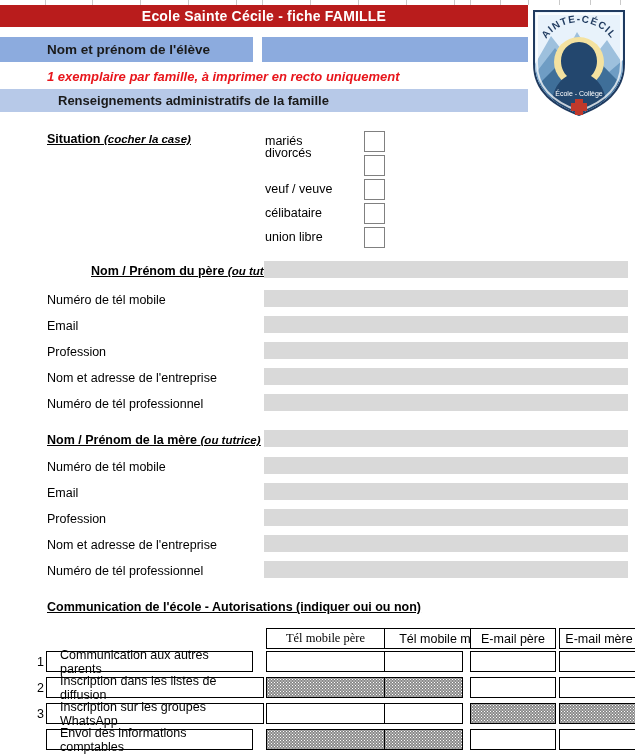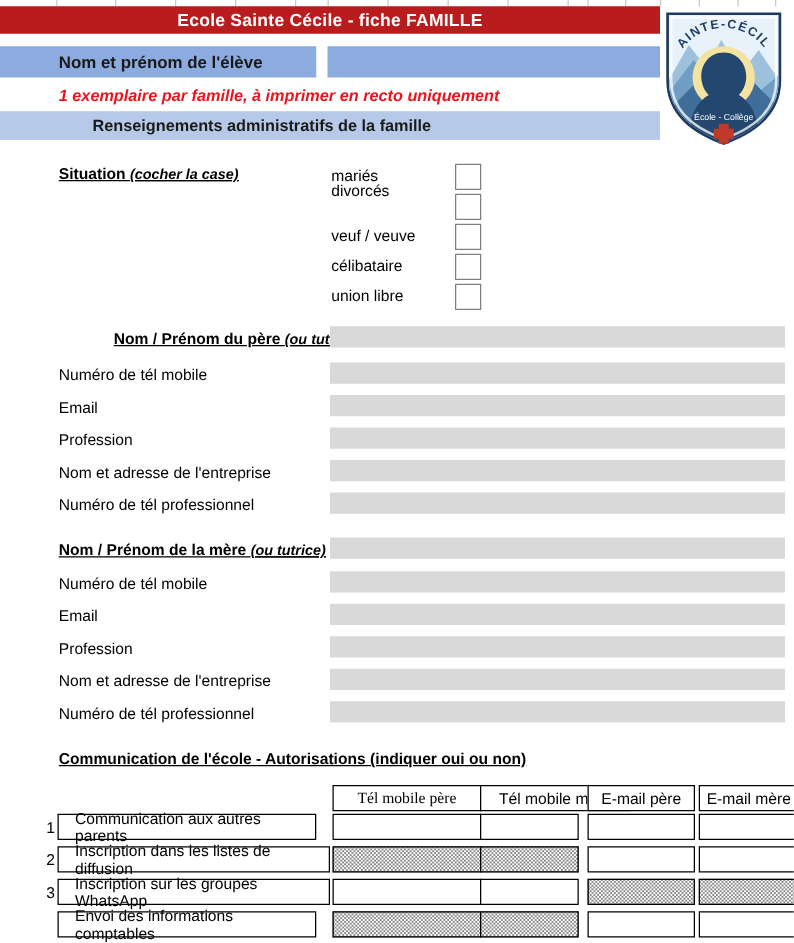--- a/index.html
+++ b/index.html
@@ -79,21 +79,21 @@
     font-size: 13px;
   }
   #section-bar {
     left: 0; top: 89px;
     width: 528px; height: 23px;
     background: #b7c9e8;
     display: flex;
     align-items: center;
   }
   #section-bar .txt {
-    padding-left: 74px;
+    padding-left: 58px;
     font-weight: bold;
     font-size: 13px;
     color: #1a1a1a;
   }
 
   
   #logo {
     position: absolute;
     left: 525px; top: 2px;
     width: 108px; height: 118px;

